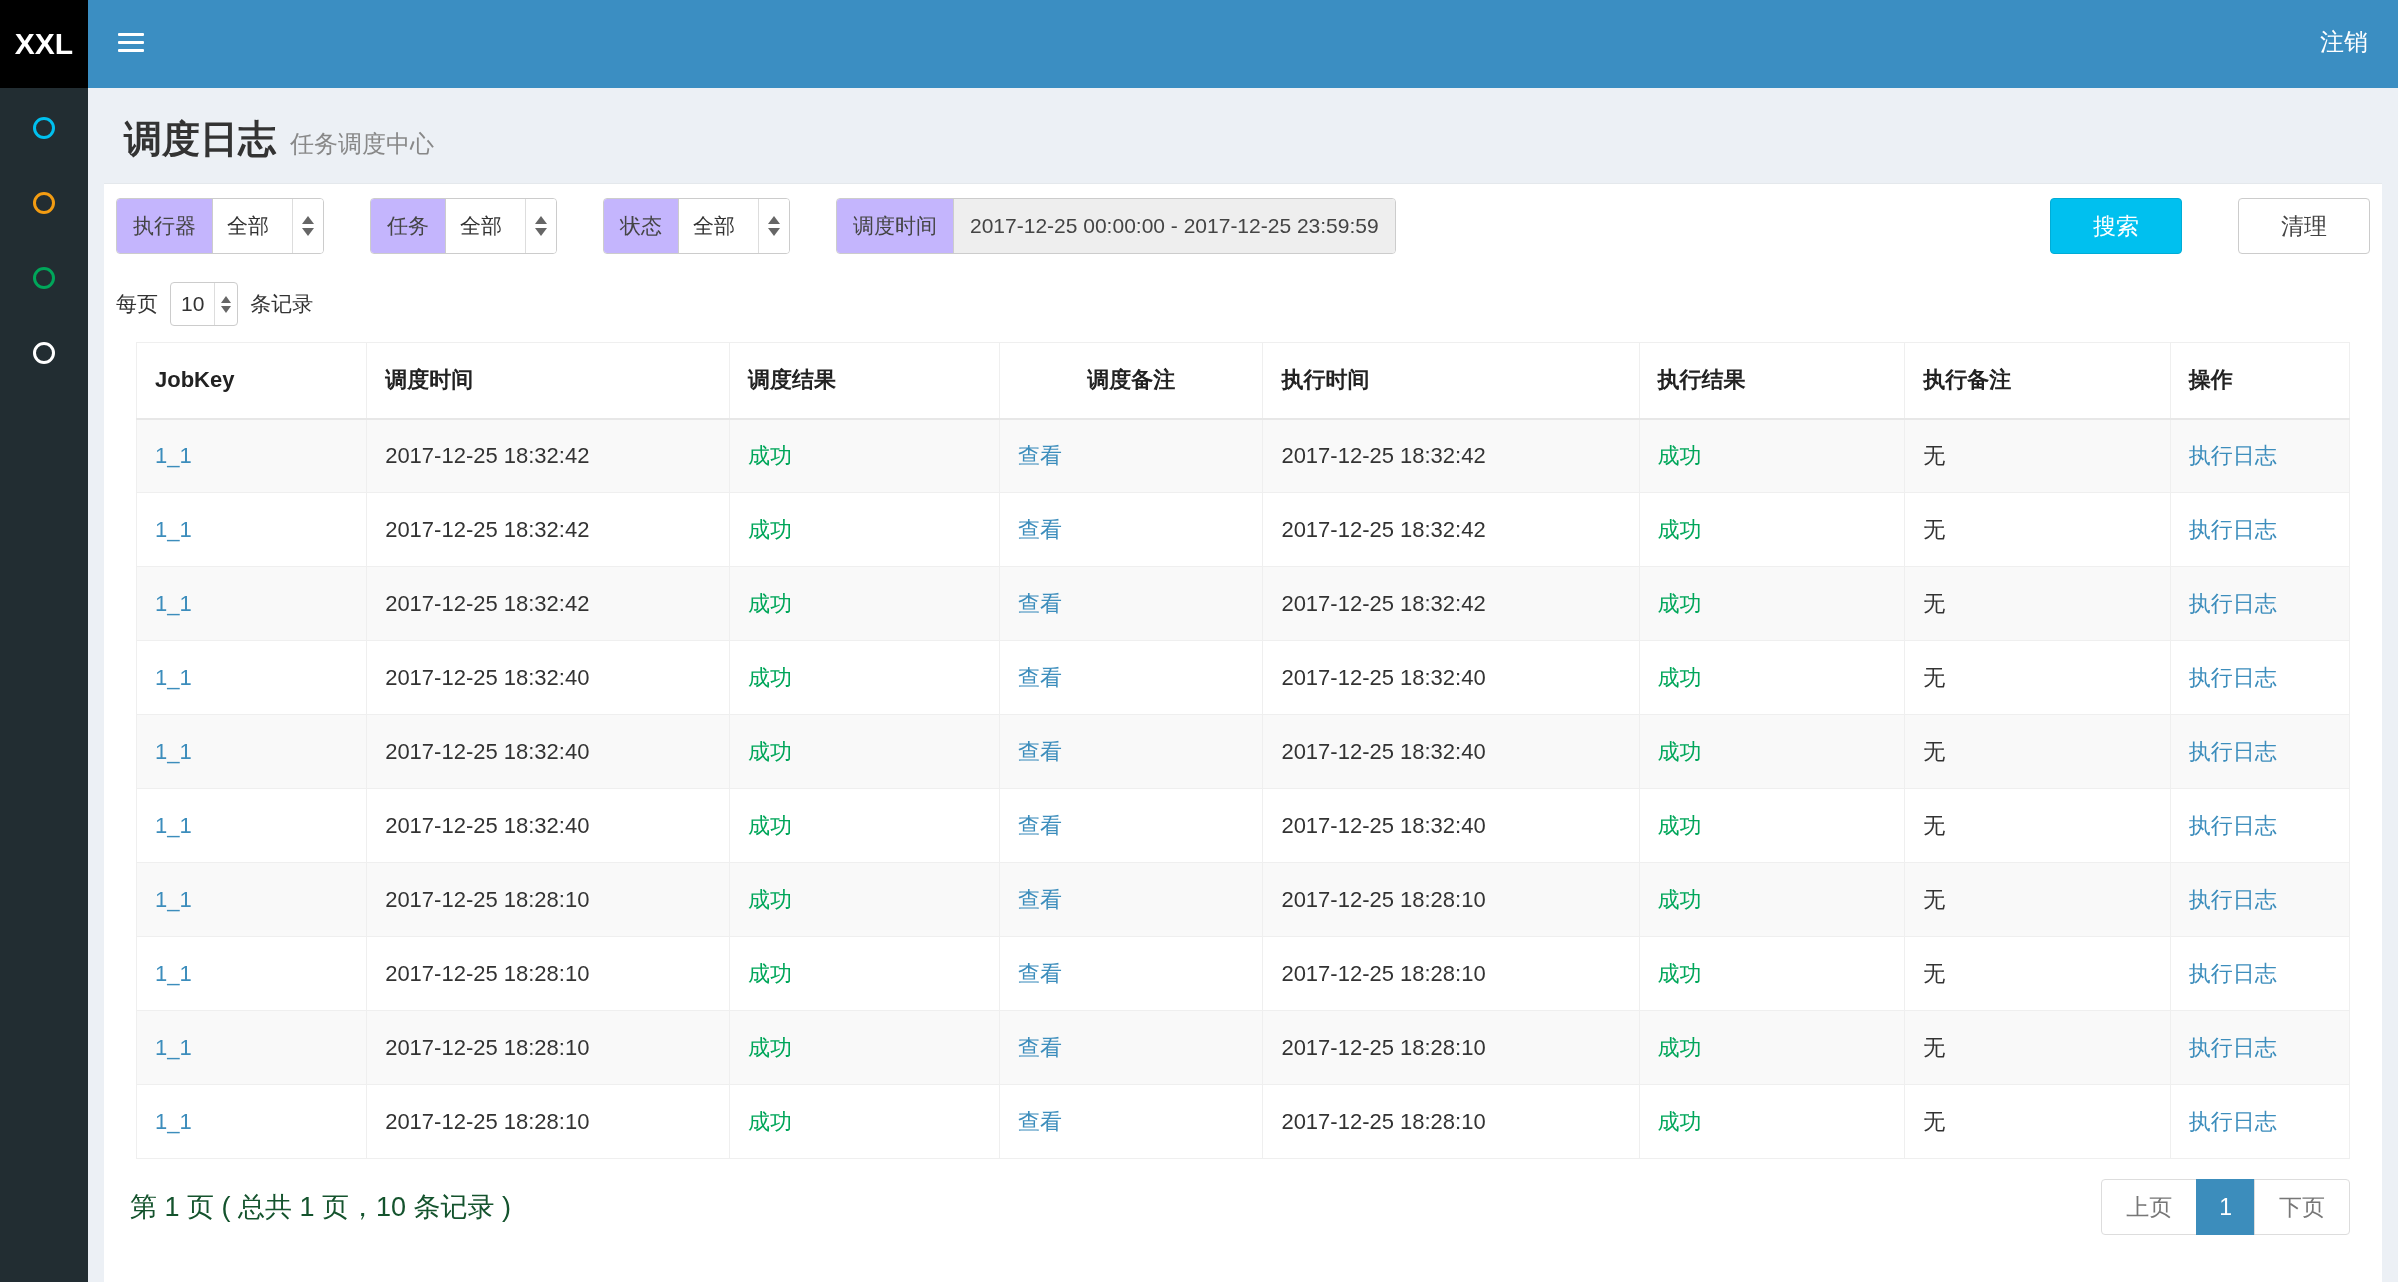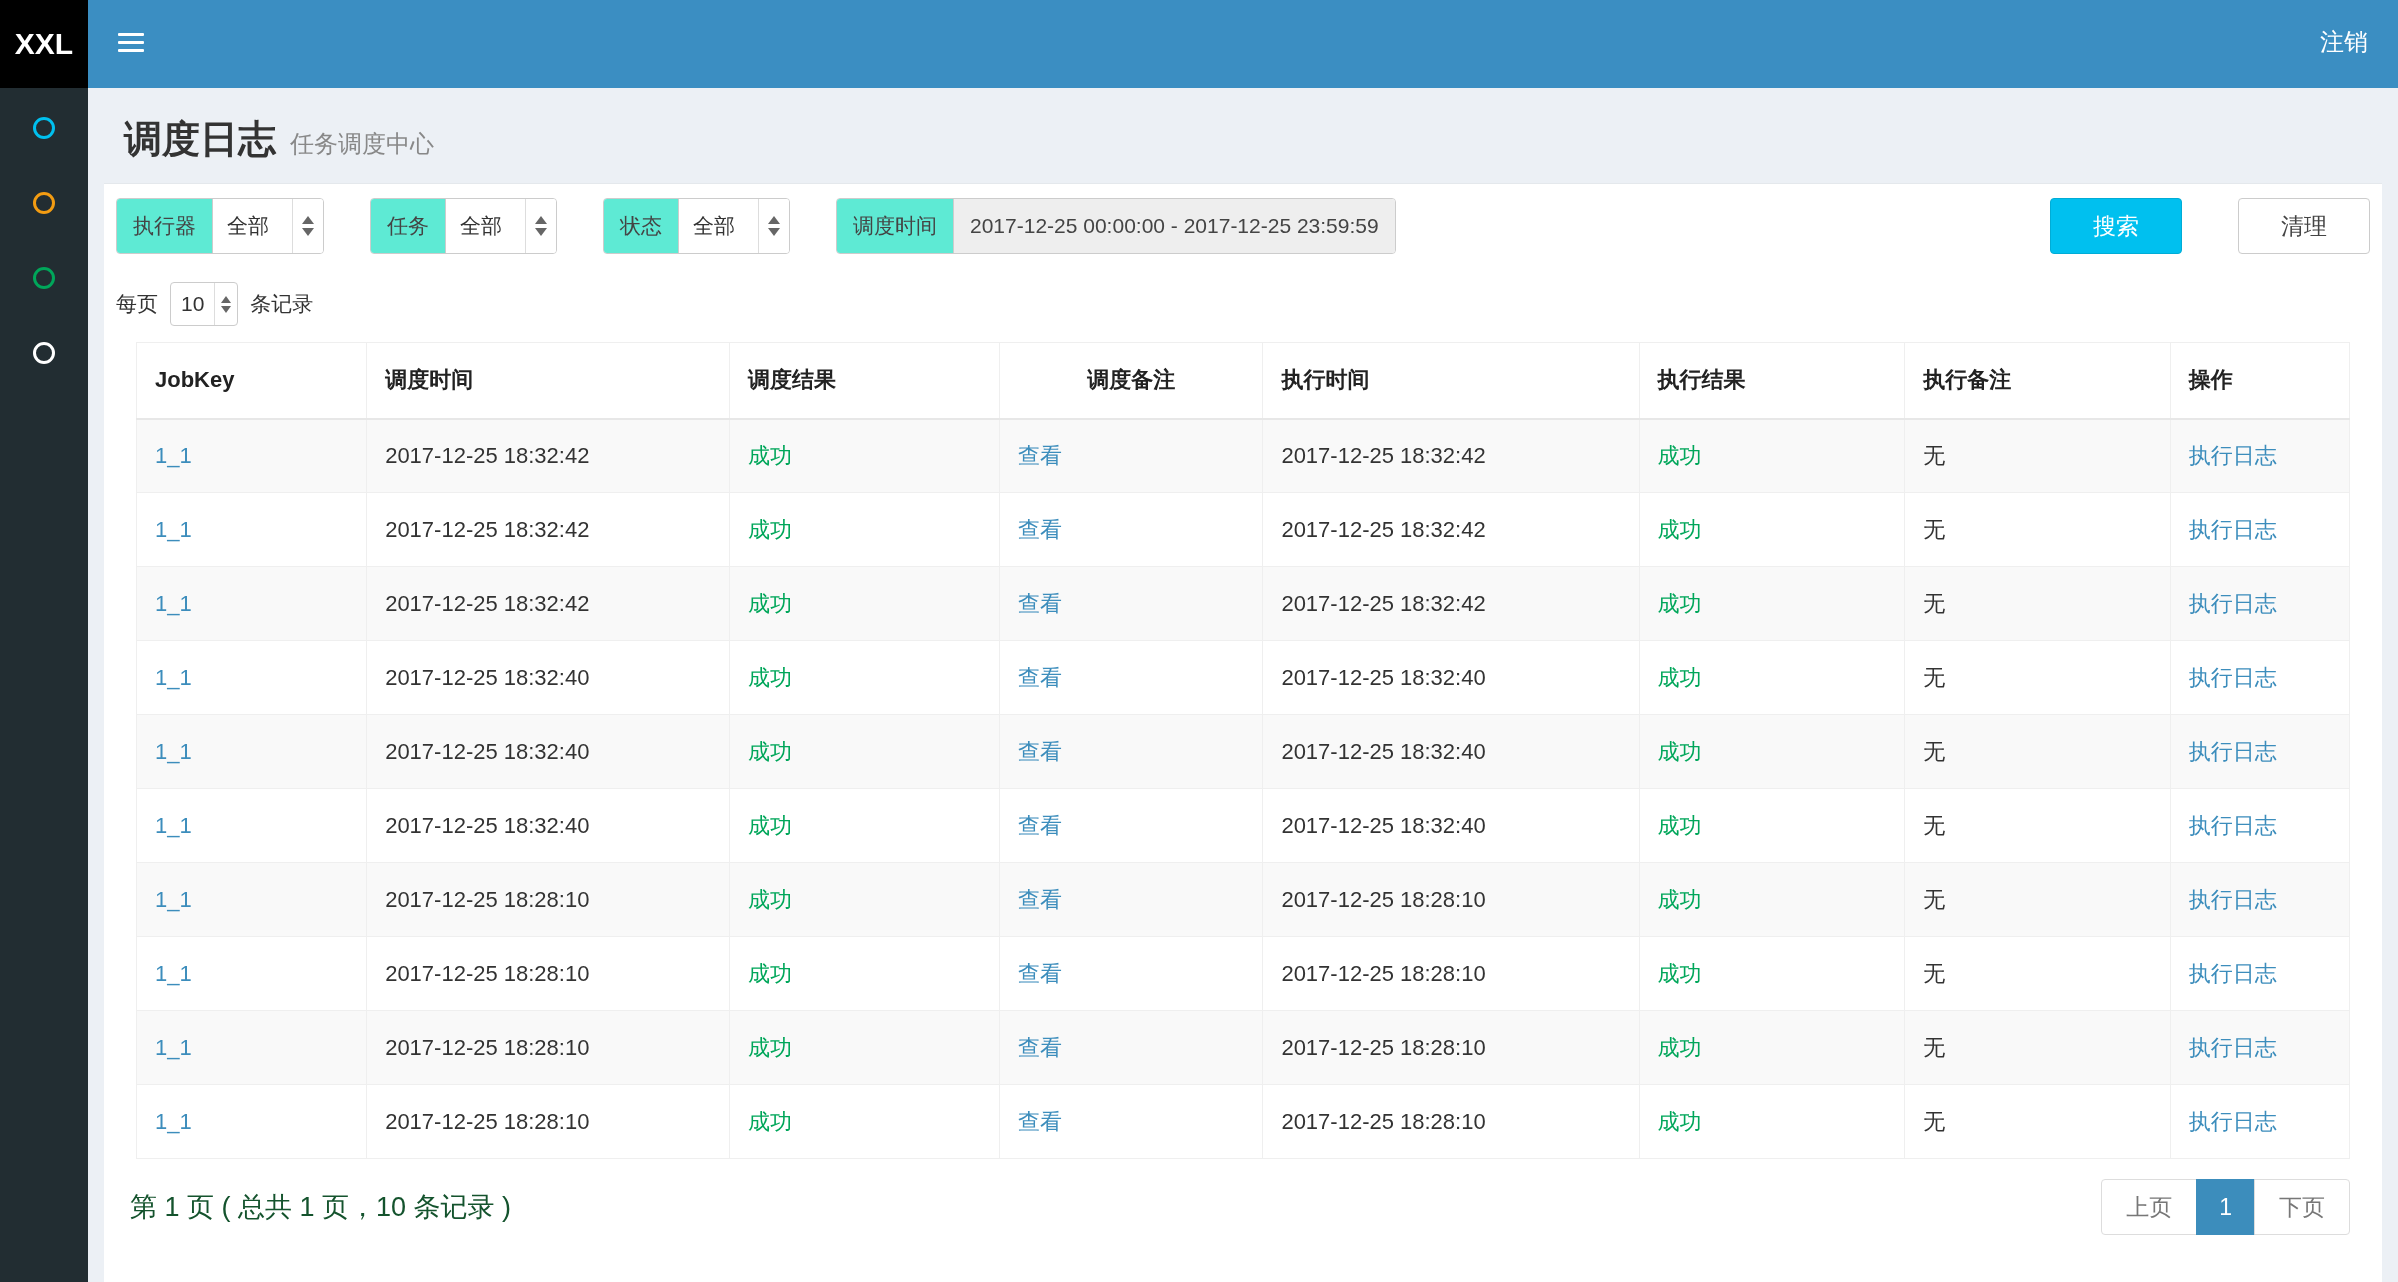--- a/index.html
+++ b/index.html
@@ -36,21 +36,21 @@
   .content{flex:1;background:var(--content-bg);display:flex;flex-direction:column;overflow:hidden;}
   .content-header{padding:26px 36px 18px 36px;}
   .content-header h1{font-size:38px;font-weight:600;color:#333;display:flex;align-items:baseline;gap:14px;}
   .content-header small{font-size:24px;font-weight:400;color:#888;}
 
   .box{flex:1;background:#fff;margin:0 16px;border-top:1px solid #e4e8ec;display:flex;flex-direction:column;overflow:hidden;}
 
   
   .filter-row{display:flex;align-items:center;padding:14px 12px;gap:46px;}
   .input-group{display:flex;height:56px;border:1px solid #ccc;border-radius:4px;background:#fff;overflow:hidden;}
-  .addon{display:flex;align-items:center;padding:0 16px;border-right:1px solid #ccc;background:#5eead4;color:#444;white-space:nowrap;}
+  .addon{display:flex;align-items:center;padding:0 16px;border-right:1px solid #ccc;background:#c4b5fd;color:#444;white-space:nowrap;}
   .fake-select{display:flex;align-items:center;background:#fff;cursor:pointer;min-width:110px;}
   .fake-select .sel-text{flex:1;padding:0 14px;color:#333;white-space:nowrap;}
   .sel-arrows{display:flex;flex-direction:column;align-items:center;justify-content:center;gap:4px;
               padding:0 9px;height:100%;border-left:1px solid #ddd;}
   .tri-up{width:0;height:0;border-left:6px solid transparent;border-right:6px solid transparent;border-bottom:8px solid #666;}
   .tri-down{width:0;height:0;border-left:6px solid transparent;border-right:6px solid transparent;border-top:8px solid #666;}
   .text-input{display:flex;align-items:center;background:#eee;color:#444;padding:0 16px;min-width:430px;white-space:nowrap;cursor:text;}
   .filter-btns{margin-left:auto;display:flex;gap:56px;}
   .btn{height:56px;min-width:132px;border-radius:4px;font-size:23px;display:flex;align-items:center;justify-content:center;cursor:pointer;border:1px solid #ccc;background:#fff;color:#444;}
   .btn-search{background:var(--search-btn);border-color:#00acd6;color:#fff;}

